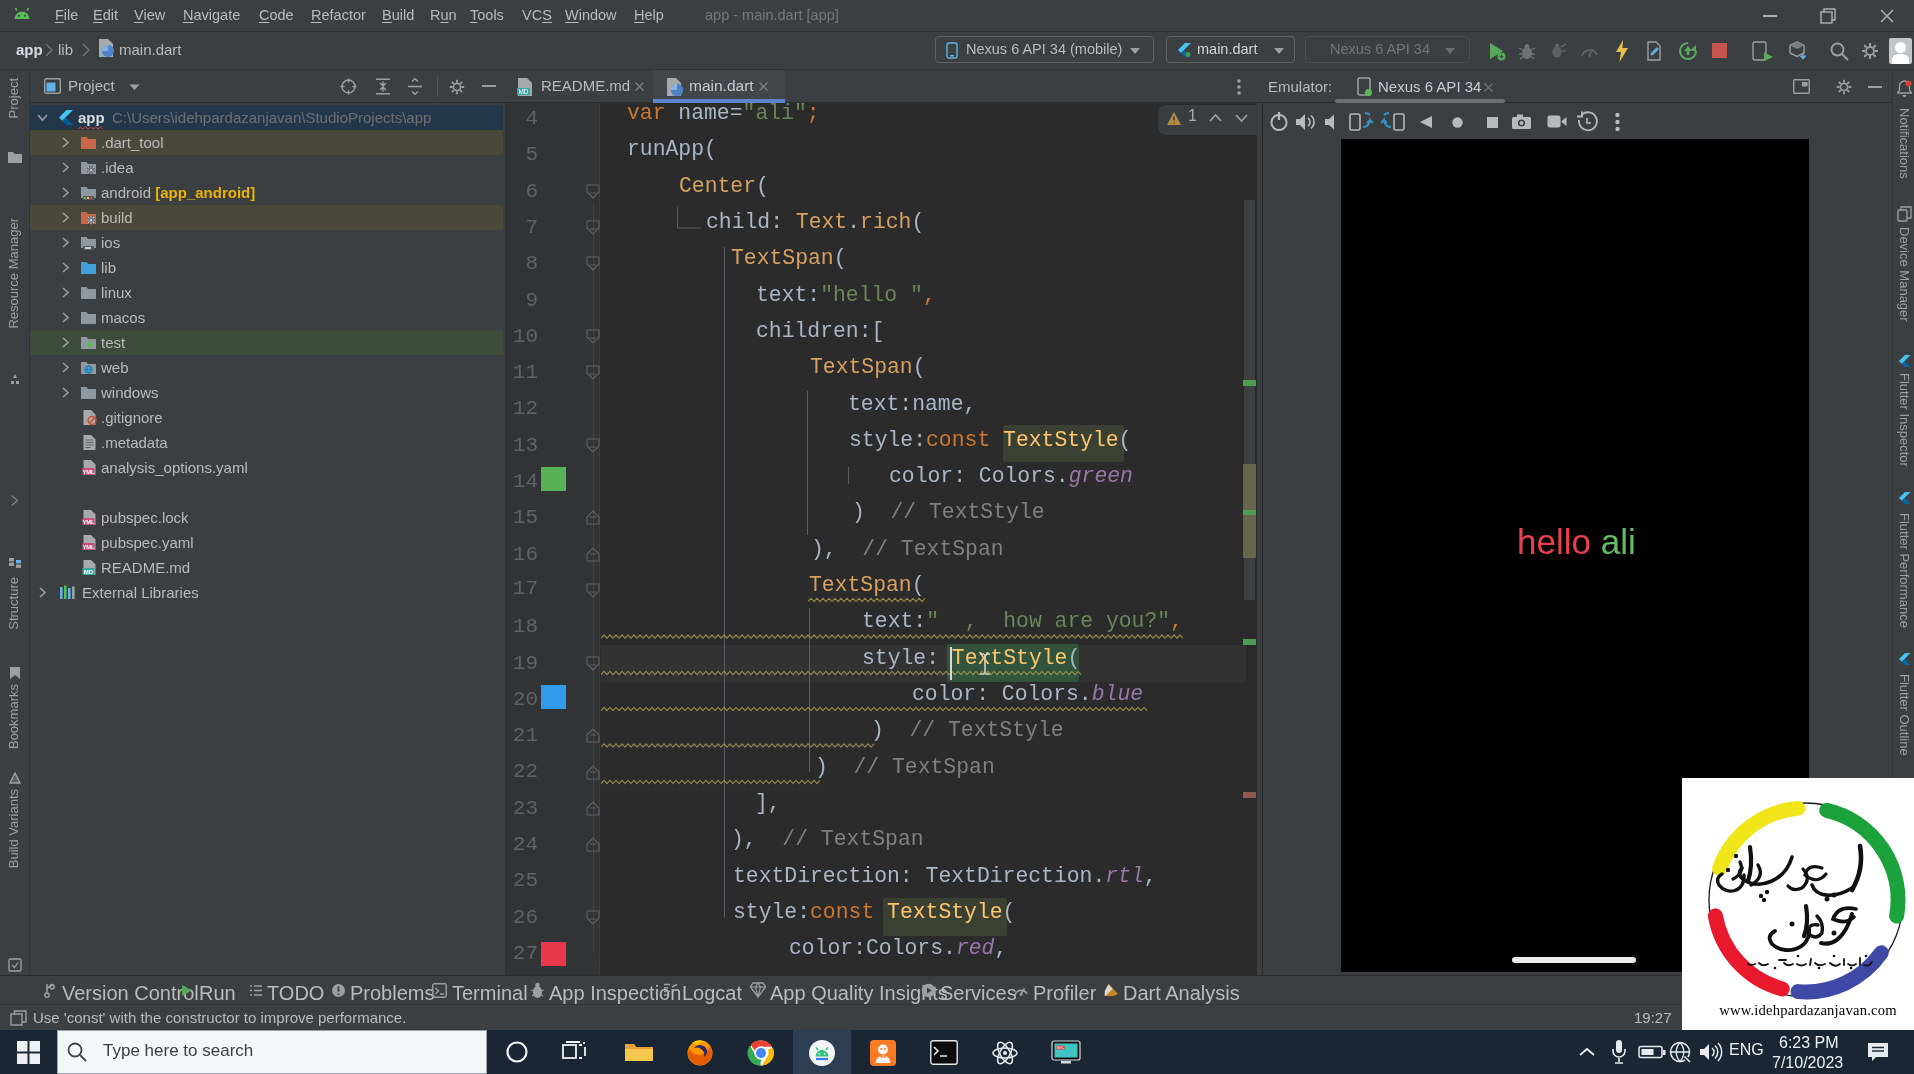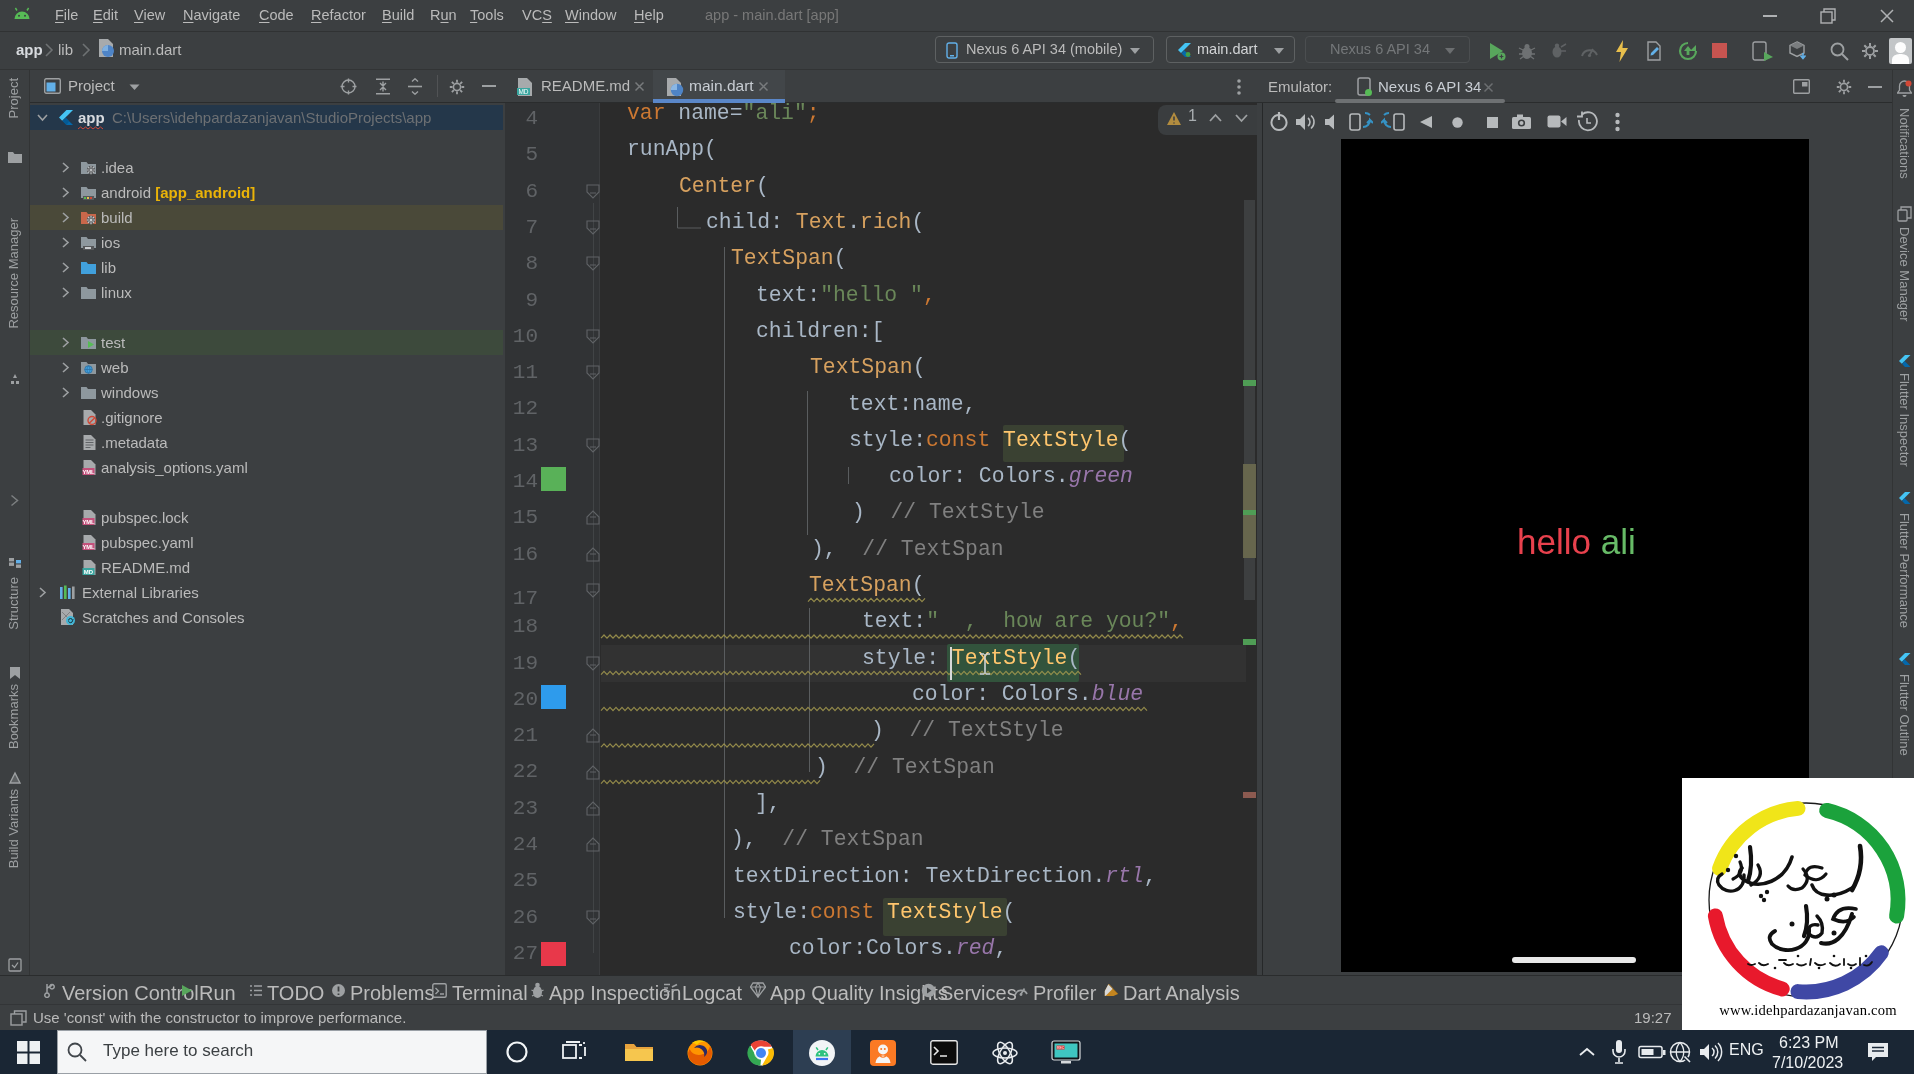--- a/index.html
+++ b/index.html
@@ -296,20 +296,29 @@
           <path d="M9.5 1 L2 8.5 L5.2 11.7 L16 1 Z" fill="#45c5f5"></path>
           <path d="M5.6 12.1 L9.5 16 L16 16 L8.9 8.9 Z" fill="#0468ab"></path>
           <path d="M5.6 12.1 L8.9 8.9 L12.2 12.2 L9.5 16 Z" fill="#045a95"></path>
         </svg>
       <b style="position:absolute;left:48px;color:#d8dbdf">app</b>
       <svg class="abs" style="left:48px;top:21px" width="27" height="4" viewBox="0 0 27 4">
           <polyline points="0,3 2.5,1 5,3 7.5,1 10,3 12.5,1 15,3 17.5,1 20,3 22.5,1 25,3" fill="none" stroke="#d14836" stroke-width="1"></polyline>
         </svg>
       <span style="position:absolute;left:82px;color:#6d7073">C:\Users\idehpardazanjavan\StudioProjects\app</span>
     </div>
+    <div class="trow" style="top:27px;background:#4a4939">
+      <svg class="chev" style="left:29px" viewBox="0 0 13 13">
+          <path d="M4 2 L9 6.5 L4 11" stroke="#9da0a2" stroke-width="1.6" fill="none"></path>
+        </svg>
+      <svg class="abs" style="left:50px;top:5px" width="17" height="15" viewBox="0 0 17 15">
+          <path d="M1 2 h5.5 l1.5 2 H16 v10 H1 Z" fill="#c9674a"></path>
+        </svg>
+      <span style="position:absolute;left:71px">.dart_tool</span>
+    </div>
     <div class="trow" style="top:52px">
       <svg class="chev" style="left:29px" viewBox="0 0 13 13">
           <path d="M4 2 L9 6.5 L4 11" stroke="#9da0a2" stroke-width="1.6" fill="none"></path>
         </svg>
       <svg class="abs" style="left:50px;top:5px" width="17" height="15" viewBox="0 0 17 15">
           <path d="M1 2 h5.5 l1.5 2 H16 v10 H1 Z" fill="#8e989e"></path>
           <circle cx="11" cy="10" r="4.2" fill="#56585a"></circle>
           <circle cx="11" cy="10" r="1.5" fill="#b9bcbe"></circle>
           <g stroke="#b9bcbe" stroke-width="1.2">
             <path d="M11 5.8 v2 M11 12.2 v2 M6.8 10 h2 M13.2 10 h2 M8 7 l1.4 1.4 M12.6 11.4 l1.4 1.4 M14 7 l-1.4 1.4 M9.4 11.4 L8 12.8"></path>
@@ -366,20 +375,29 @@
     </div>
     <div class="trow" style="top:177px">
       <svg class="chev" style="left:29px" viewBox="0 0 13 13">
           <path d="M4 2 L9 6.5 L4 11" stroke="#9da0a2" stroke-width="1.6" fill="none"></path>
         </svg>
       <svg class="abs" style="left:50px;top:5px" width="17" height="15" viewBox="0 0 17 15">
           <path d="M1 2 h5.5 l1.5 2 H16 v10 H1 Z" fill="#8e989e"></path>
         </svg>
       <span style="position:absolute;left:71px">linux</span>
     </div>
+    <div class="trow" style="top:202px">
+      <svg class="chev" style="left:29px" viewBox="0 0 13 13">
+          <path d="M4 2 L9 6.5 L4 11" stroke="#9da0a2" stroke-width="1.6" fill="none"></path>
+        </svg>
+      <svg class="abs" style="left:50px;top:5px" width="17" height="15" viewBox="0 0 17 15">
+          <path d="M1 2 h5.5 l1.5 2 H16 v10 H1 Z" fill="#8e989e"></path>
+        </svg>
+      <span style="position:absolute;left:71px">macos</span>
+    </div>
     <div class="trow" style="top:227px;background:#3d4a3c">
       <svg class="chev" style="left:29px" viewBox="0 0 13 13">
           <path d="M4 2 L9 6.5 L4 11" stroke="#9da0a2" stroke-width="1.6" fill="none"></path>
         </svg>
       <svg class="abs" style="left:50px;top:5px" width="17" height="15" viewBox="0 0 17 15">
           <path d="M1 2 h5.5 l1.5 2 H16 v10 H1 Z" fill="#8e989e"></path>
           <path d="M8 6 L14 9.5 L8 13 Z" fill="#57bb56"></path>
         </svg>
       <span style="position:absolute;left:71px">test</span>
     </div>
@@ -455,29 +473,20 @@
       <svg class="chev" style="left:6px" viewBox="0 0 13 13">
           <path d="M4 2 L9 6.5 L4 11" stroke="#9da0a2" stroke-width="1.6" fill="none"></path>
         </svg>
       <svg class="abs" style="left:29px;top:5px" width="18" height="15" viewBox="0 0 18 15">
           <rect x="1" y="2" width="2.6" height="12" fill="#62b0e8"></rect>
           <rect x="5" y="0.5" width="2.6" height="13.5" fill="#57bb56"></rect>
           <rect x="9" y="3" width="2.6" height="11" fill="#62b0e8"></rect>
           <rect x="13" y="1.5" width="2.6" height="12.5" fill="#9da0a2"></rect>
         </svg>
       <span style="position:absolute;left:52px">External Libraries</span>
-    </div>
-    <div class="trow" style="top:502px">
-      <svg class="abs" style="left:29px;top:3px" width="17" height="18" viewBox="0 0 17 18">
-          <path d="M2 1 H10 L14 5 V17 H2 Z" fill="#a7aaac"></path>
-          <path d="M3 4 l8 8 M11 4 l-8 8" stroke="#56585a" stroke-width="1" opacity=".5"></path>
-          <circle cx="11.5" cy="12.5" r="4.5" fill="#42b6d6"></circle>
-          <path d="M9.5 12.5 a2 2 0 0 1 4 0 l1 -.8 M13.5 12.8 a2 2 0 0 1 -3.9 .5" stroke="#17333d" stroke-width="1" fill="none"></path>
-        </svg>
-      <span style="position:absolute;left:52px">Scratches and Consoles</span>
     </div>
   </div>
   <div class="abs" id="editor">
     <div id="gutterbg"></div>
 
     <div class="abs" style="left:96px;top:542px;width:645px;height:37px;background:#323232"></div>
 
     <div class="abs" style="left:498px;top:322px;width:121px;height:37px;background:#3a4132;border-radius:2px"></div>
     <div class="abs" style="left:442px;top:541px;width:132px;height:38px;background:#32533c;border-radius:2px"></div>
     <div class="abs" style="left:378px;top:795px;width:124px;height:38px;background:#3a4132;border-radius:2px"></div>
@@ -488,21 +497,21 @@
       <div class="lnum" style="top:106.9px">7</div>
     <div class="lnum" style="top:143.2px">8</div>
       <div class="lnum" style="top:179.5px">9</div>
     <div class="lnum" style="top:215.8px">10</div>
       <div class="lnum" style="top:252.1px">11</div>
     <div class="lnum" style="top:288.4px">12</div>
       <div class="lnum" style="top:324.7px">13</div>
     <div class="lnum" style="top:361.0px">14</div>
       <div class="lnum" style="top:397.3px">15</div>
     <div class="lnum" style="top:433.6px">16</div>
-      <div class="lnum" style="top:478px">17</div>
+      <div class="lnum" style="top:468px">17</div>
     <div class="lnum" style="top:506.2px">18</div>
       <div class="lnum" style="top:542.5px">19</div>
     <div class="lnum" style="top:578.8px">20</div>
       <div class="lnum" style="top:615.1px">21</div>
     <div class="lnum" style="top:651.4px">22</div>
       <div class="lnum" style="top:687.7px">23</div>
     <div class="lnum" style="top:724.0px">24</div>
       <div class="lnum" style="top:760.3px">25</div>
     <div class="lnum" style="top:796.6px">26</div>
       <div class="lnum" style="top:832.9px">27</div>

